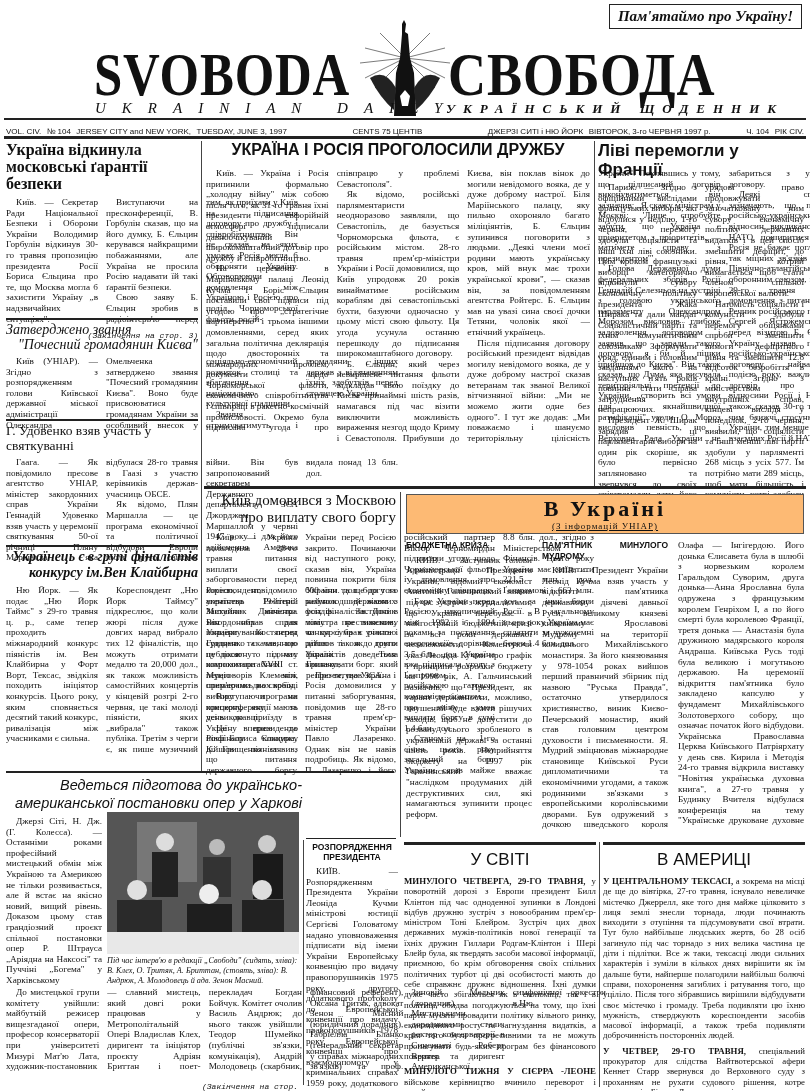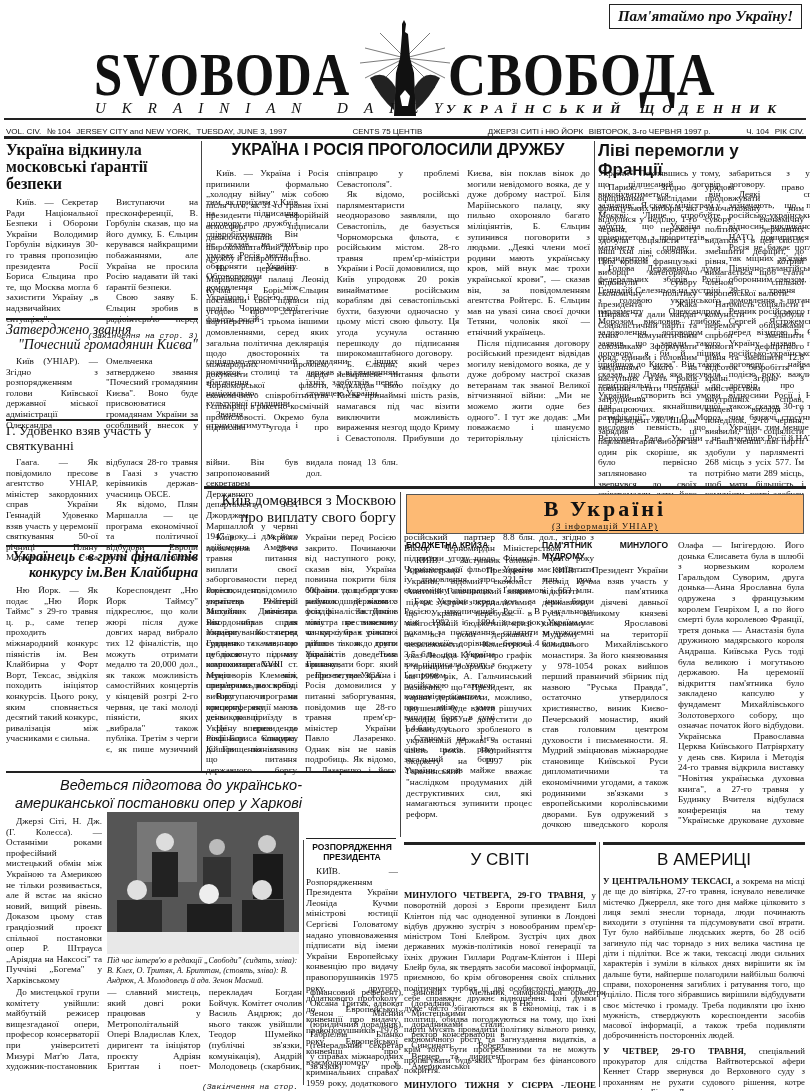--- a/index.html
+++ b/index.html
@@ -200,21 +200,21 @@
 <div class="rule" style="left:306px;top:838px;width:90px;height:1px"></div>
 <div class="abs" style="left:306px;top:842px;width:92px">
   <div class="hsans" style="font-size:8.5px;line-height:10px;text-align:center">РОЗПОРЯДЖЕННЯ ПРЕЗИДЕНТА</div>
   <div class="txt" style="margin-top:4px">
       <p>КИЇВ. — Розпорядженням Президента України Леоніда Кучми міністрові юстиції Сергієві Головатому надано уповноваження підписати від імени України Европейську конвенцію про видачу правопорушників 1975 року, другого додаткового протоколу до Европейської конвенції про видачу правопорушників 1978 року, Европейської конвенції про взаємодопомогу у кримінальних справах 1959 року, додаткового протоколу до Европейської конвенції про взаємну допомогу в кримінальних справах 1978 року та Конвенції про відмивання, пошук, арешт та конфіскацію доходів, отриманих злочинним шляхом 1990 року.</p>
     </div>
 </div>
 
 <div class="rule" style="left:404px;top:842px;width:192px;height:3px"></div>
 <div class="abs" style="left:404px;top:850px;width:192px">
-  <div style="font-family:'Liberation Sans',sans-serif;font-size:17px;text-align:center;margin-bottom:20px">У СВІТІ</div>
+  <div style="font-family:'Liberation Sans',sans-serif;font-size:17px;text-align:center;margin-bottom:6px">У СВІТІ</div>
   <div class="txt" style="font-size:8.8px;line-height:10.3px">
     <p style="text-indent:0;margin-bottom:5px"><b>МИНУЛОГО ЧЕТВЕРГА, 29-ГО ТРАВНЯ,</b><span> у поворотній дорозі з Европи президент Билл Клінтон під час одноденної зупинки в Лондоні відбув дружню зустріч з новообраним прем'єр-міністром Тоні Блейром. Зустріч цих двох державних мужів-політиків нової генерації та їхніх дружин Гиллари Родгам-Клінтон і Шері Блейр була, як твердять засоби масової інформації, приємною, бо крім обговорення своїх спільних політичних турбот ці дві особистості мають до себе справжнє дружнє відношення. Їхні думки дуже часто збігаються як в економіці, так і в політиці, обидва погоджуються на тому, що їхні партії мусять провадити політику вільного ринку, економічного росту та загнуздання видатків, а крім того бути прогресивними та не можуть пропагувати будь-яких програм без фінансового покриття.</span></p>
     <p style="text-indent:0"><b>МИНУЛОГО ТИЖНЯ У СІЄРРА -ЛЕОНЕ</b><span> військове керівництво вчинило переворот і перейняло державну владу від першого демократично обраного в березні 1996 року президента Ахмада Тежана Кабаха. Новим керівником держави призначено майора Джанні Пол Коромаха, котрий своїм першим офіційним кроком скасував конституцію та заборонив існування політичних партій. Переворот вчинили молодші старшини військової ієрархії в неділю, 25-го травня, та цим кроком спричинили в регіоні сильне напруження й без того не надто стабільної ситуації.</span></p>
   </div>
 </div>
 
 <div class="vr" style="left:599px;top:842px;height:245px"></div>
 
 <div class="rule" style="left:603px;top:842px;width:202px;height:3px"></div>
 <div class="abs" style="left:603px;top:850px;width:202px">

